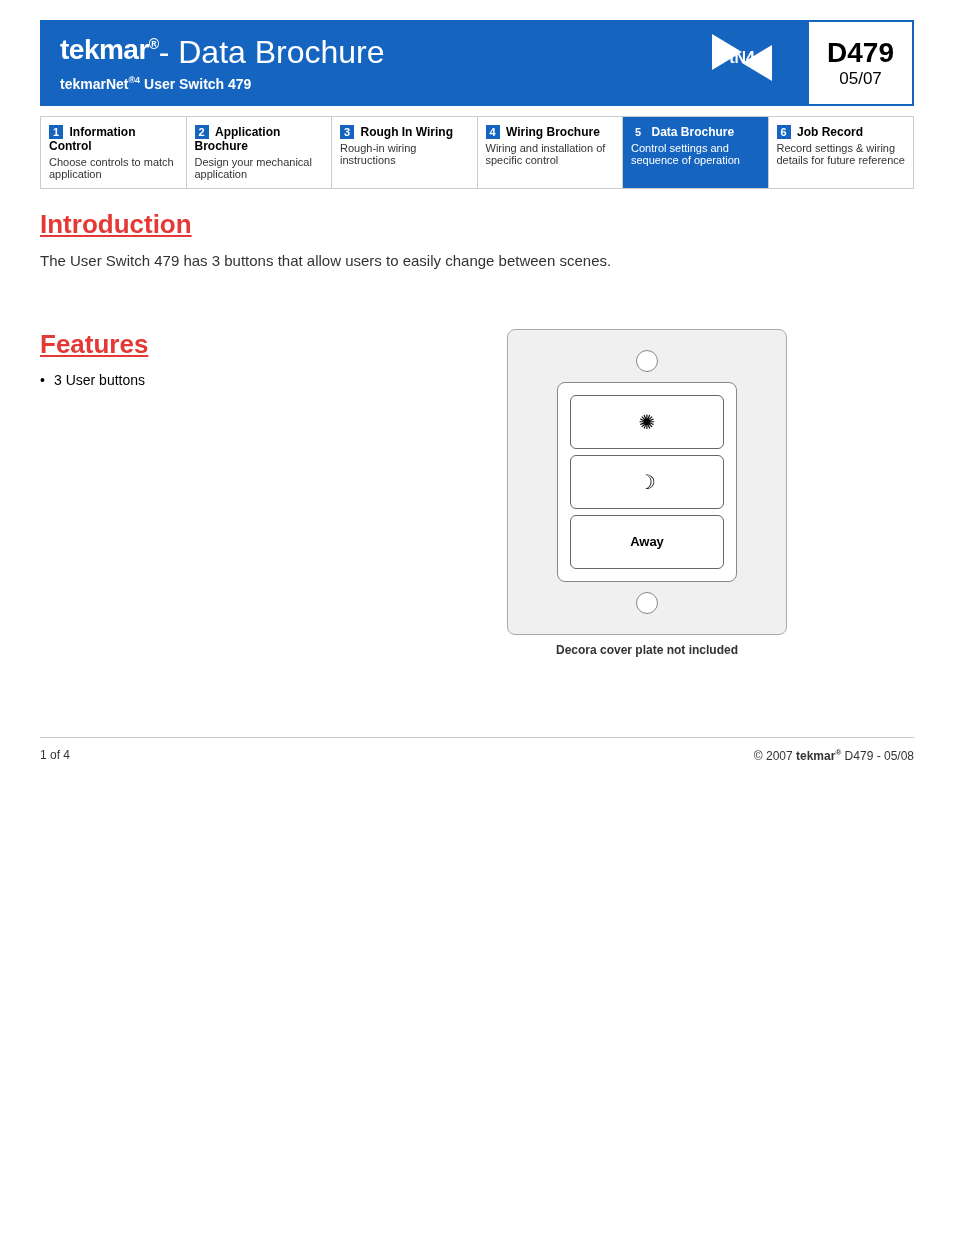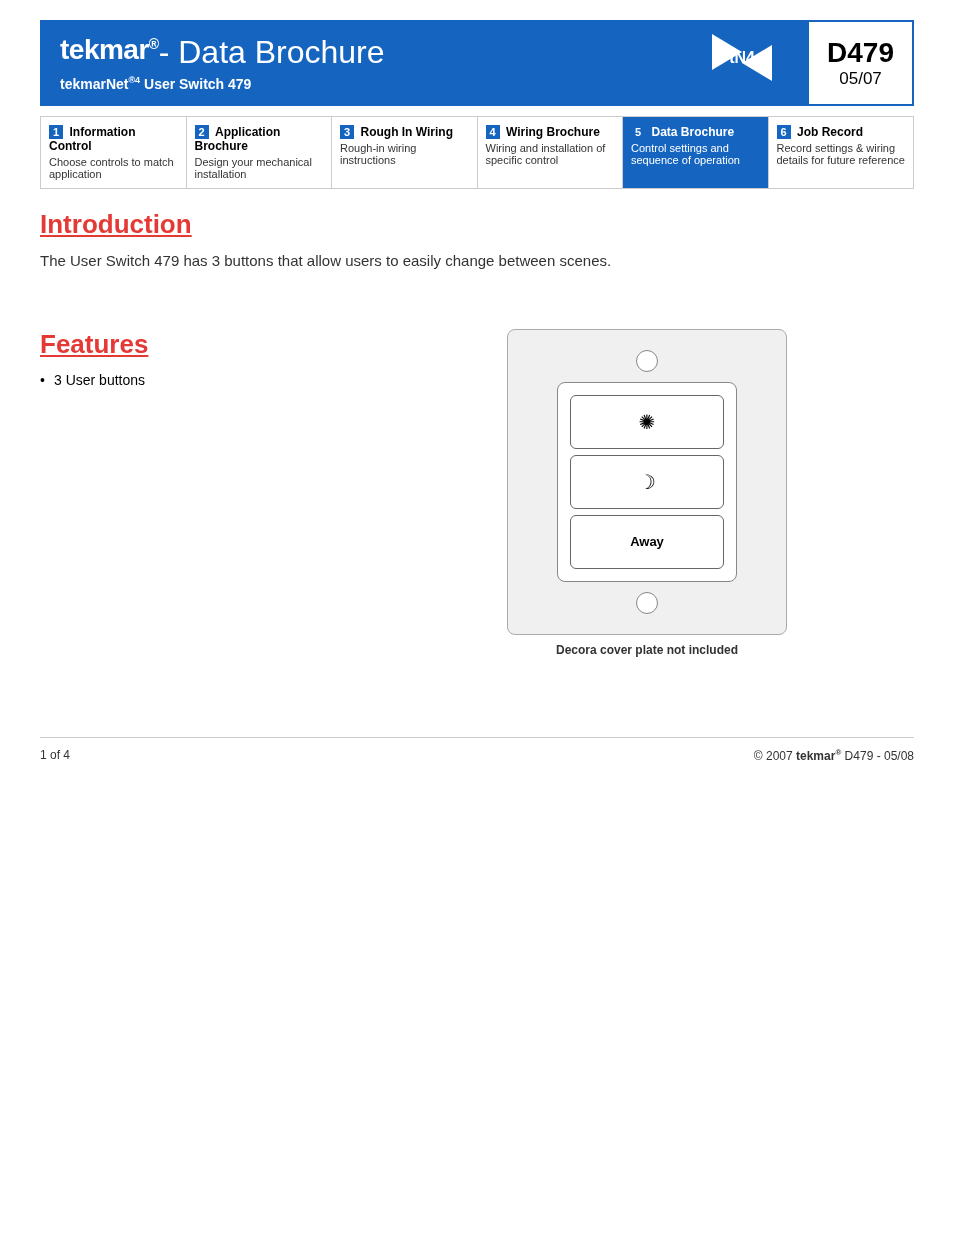--- a/index.html
+++ b/index.html
@@ -326,21 +326,21 @@
       <span class="nav-tab-number">1</span>
       <span class="nav-tab-title">Information Control</span>
     </div>
     <div class="nav-tab-desc">Choose controls to match application</div>
   </div>
   <div class="nav-tab">
     <div>
       <span class="nav-tab-number">2</span>
       <span class="nav-tab-title">Application Brochure</span>
     </div>
-    <div class="nav-tab-desc">Design your mechanical installation</div>
+    <div class="nav-tab-desc">Design your mechanical application</div>
   </div>
   <div class="nav-tab">
     <div>
       <span class="nav-tab-number">3</span>
       <span class="nav-tab-title">Rough In Wiring</span>
     </div>
     <div class="nav-tab-desc">Rough-in wiring instructions</div>
   </div>
   <div class="nav-tab">
     <div>

